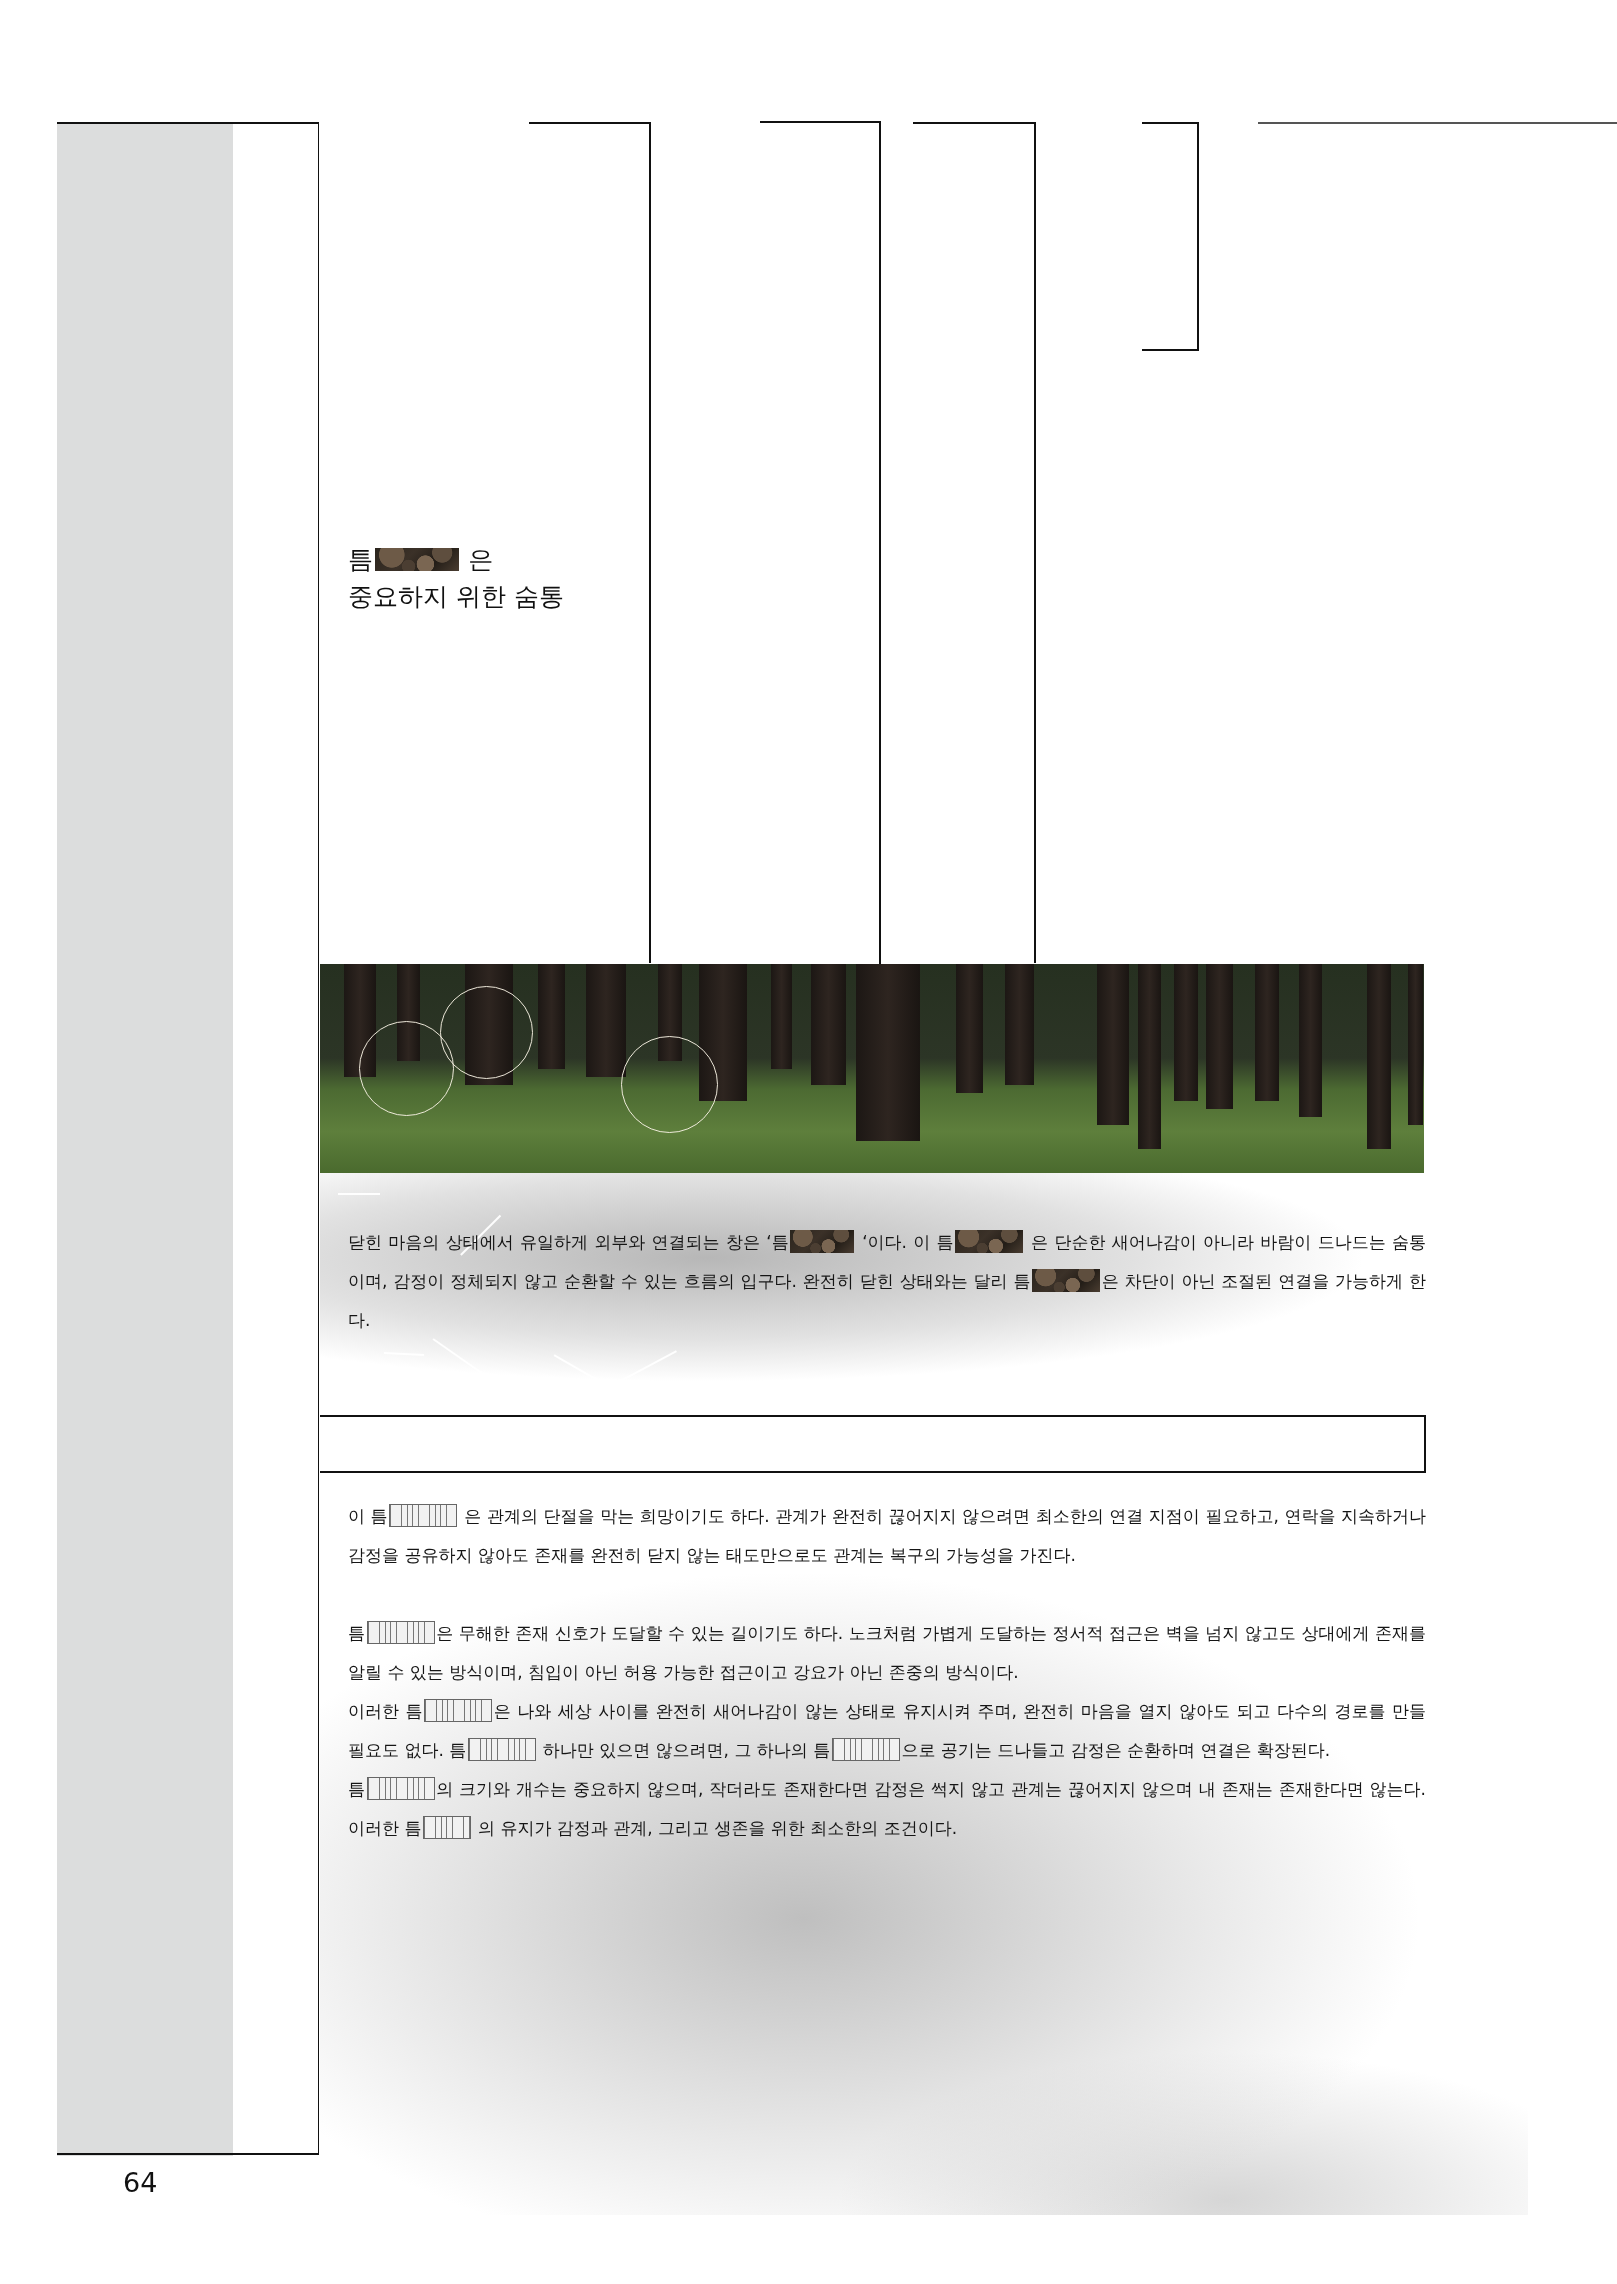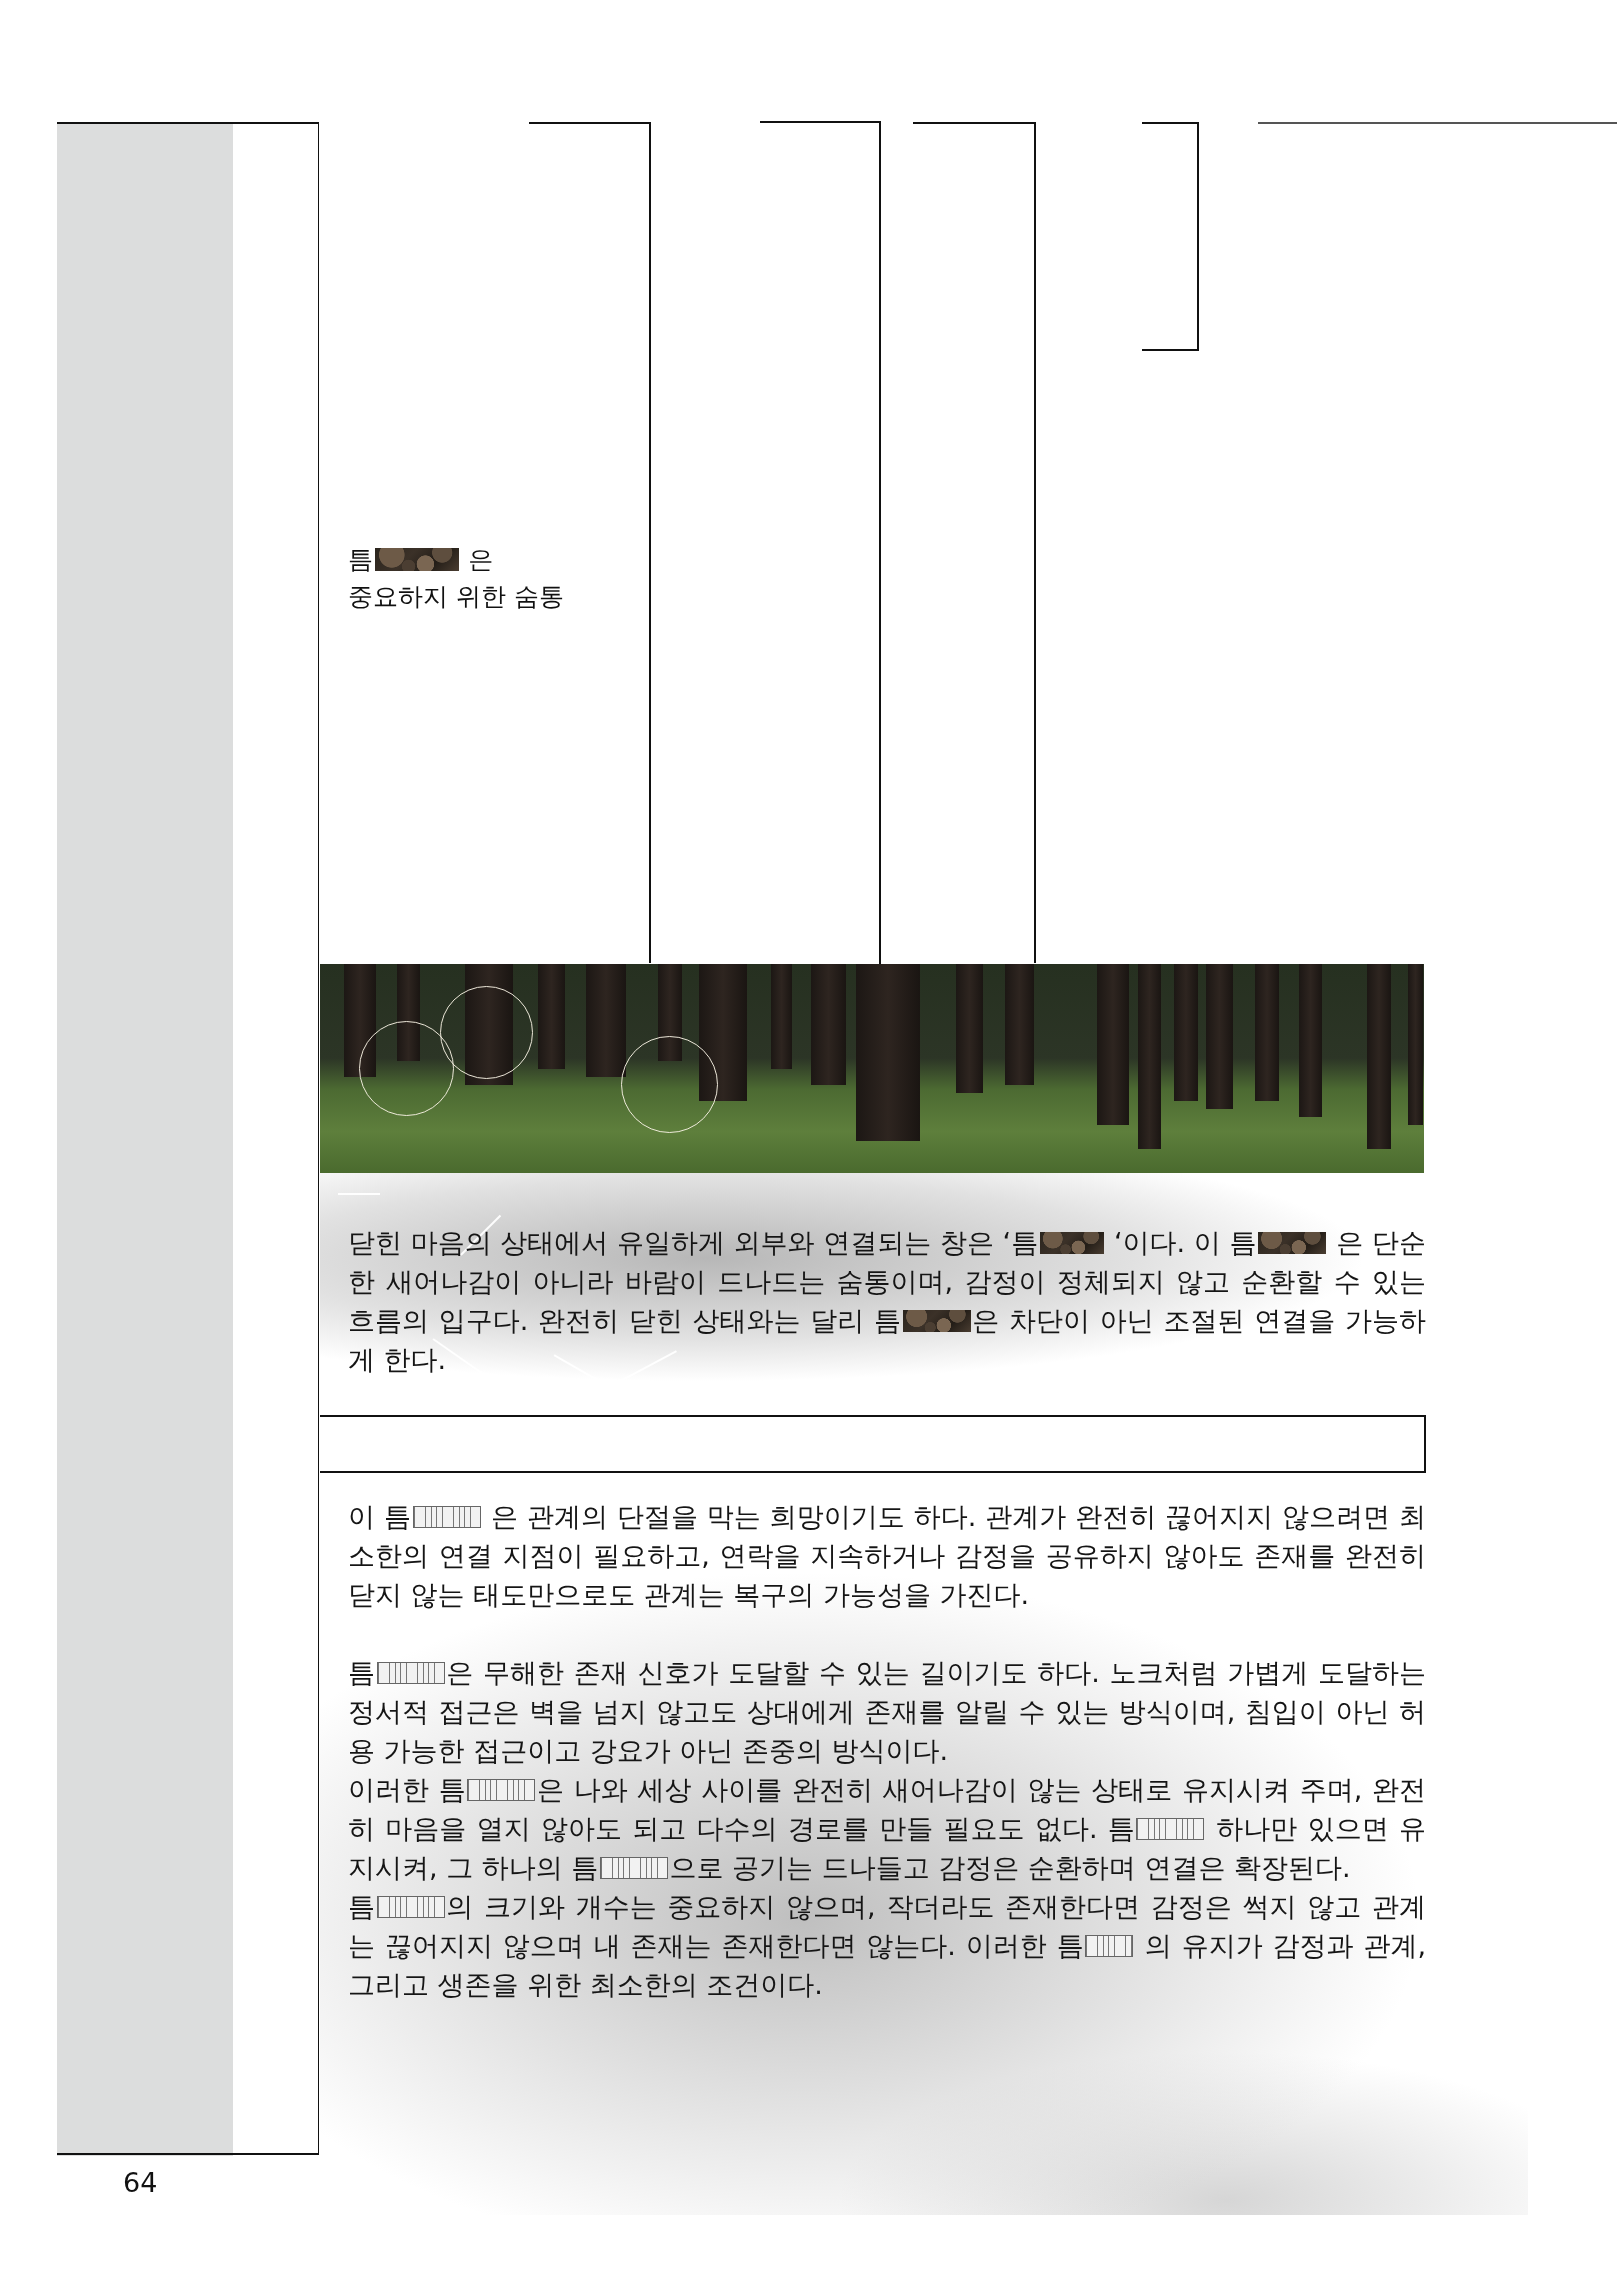--- a/index.html
+++ b/index.html
@@ -49,21 +49,21 @@
       radial-gradient(ellipse 70% 60% at 35% 35%, rgba(170,170,170,0.85), rgba(200,200,200,0.55) 55%, rgba(255,255,255,0) 85%);
   }
   .mist2 {
     left: 320px; top: 1474px; width: 1208px; height: 741px;
     background:
       radial-gradient(ellipse 60% 55% at 40% 60%, rgba(175,175,175,0.8), rgba(205,205,205,0.45) 55%, rgba(255,255,255,0) 85%),
       radial-gradient(ellipse 40% 25% at 75% 98%, rgba(180,180,180,0.55), rgba(255,255,255,0) 80%);
   }
   .streak { position: absolute; height: 2.4px; background: rgba(255,255,255,0.95); transform-origin: left center; }
 
-  .para { left: 348px; width: 1078px; font-size: 27px; line-height: 39px; color: #151515; text-align: justify; }
+  .para { left: 348px; width: 1078px; font-size: 17px; line-height: 39px; color: #151515; text-align: justify; }
   .para p { margin: 0; }
   .para .tex-box { height: 22.6px; margin: 0 1.6px; top: -1.6px; }
 
   .banner-box { left: 320px; top: 1415px; width: 1106px; height: 58px; border: 2.4px solid #111; border-left: none; box-sizing: border-box; background: #fff; }
 
   .page-number { left: 123px; top: 2167px; font-size: 27px; color: #111; }
 </style>
 </head>
 <body>
 
@@ -142,21 +142,21 @@
 
 <div class="abs para" style="top:1497px;">
   <p>
     <span>이 틈</span><span class="tex-box tex-lines" style="width:68px;"></span><span> 은 관계의 단절을 막는 희망이기도 하다. 관계가 완전히 끊어지지 않으려면 최소한의 연결 지점이 필요하고, 연락을 지속하거나 감정을 공유하지 않아도 존재를 완전히 닫지 않는 태도만으로도 관계는 복구의 가능성을 가진다.</span>
   </p>
   <p style="height:39px;"></p>
   <p>
     <span>틈</span><span class="tex-box tex-lines" style="width:68px;"></span><span>은 무해한 존재 신호가 도달할 수 있는 길이기도 하다. 노크처럼 가볍게 도달하는 정서적 접근은 벽을 넘지 않고도 상대에게 존재를 알릴 수 있는 방식이며, 침입이 아닌 허용 가능한 접근이고 강요가 아닌 존중의 방식이다.</span>
   </p>
   <p>
-    <span>이러한 틈</span><span class="tex-box tex-lines" style="width:68px;"></span><span>은 나와 세상 사이를 완전히 새어나감이 않는 상태로 유지시켜 주며, 완전히 마음을 열지 않아도 되고 다수의 경로를 만들 필요도 없다. 틈</span><span class="tex-box tex-lines" style="width:68px;"></span><span> 하나만 있으면 유지시켜, 그 하나의 틈</span><span class="tex-box tex-lines" style="width:68px;"></span><span>으로 공기는 드나들고 감정은 순환하며 연결은 확장된다.</span>
+    <span>이러한 틈</span><span class="tex-box tex-lines" style="width:68px;"></span><span>은 나와 세상 사이를 완전히 새어나감이 않는 상태로 유지시켜 주며, 완전히 마음을 열지 않아도 되고 다수의 경로를 만들 필요도 없다. 틈</span><span class="tex-box tex-lines" style="width:68px;"></span><span> 하나만 있으면 않으려면, 그 하나의 틈</span><span class="tex-box tex-lines" style="width:68px;"></span><span>으로 공기는 드나들고 감정은 순환하며 연결은 확장된다.</span>
   </p>
   <p>
     <span>틈</span><span class="tex-box tex-lines" style="width:68px;"></span><span>의 크기와 개수는 중요하지 않으며, 작더라도 존재한다면 감정은 썩지 않고 관계는 끊어지지 않으며 내 존재는 존재한다면 않는다. 이러한 틈</span><span class="tex-box tex-lines" style="width:48px;"></span><span>   의 유지가 감정과 관계, 그리고 생존을 위한 최소한의 조건이다.</span>
   </p>
 </div>
 
 <div class="abs page-number">64</div>
 
 
 </body></html>

